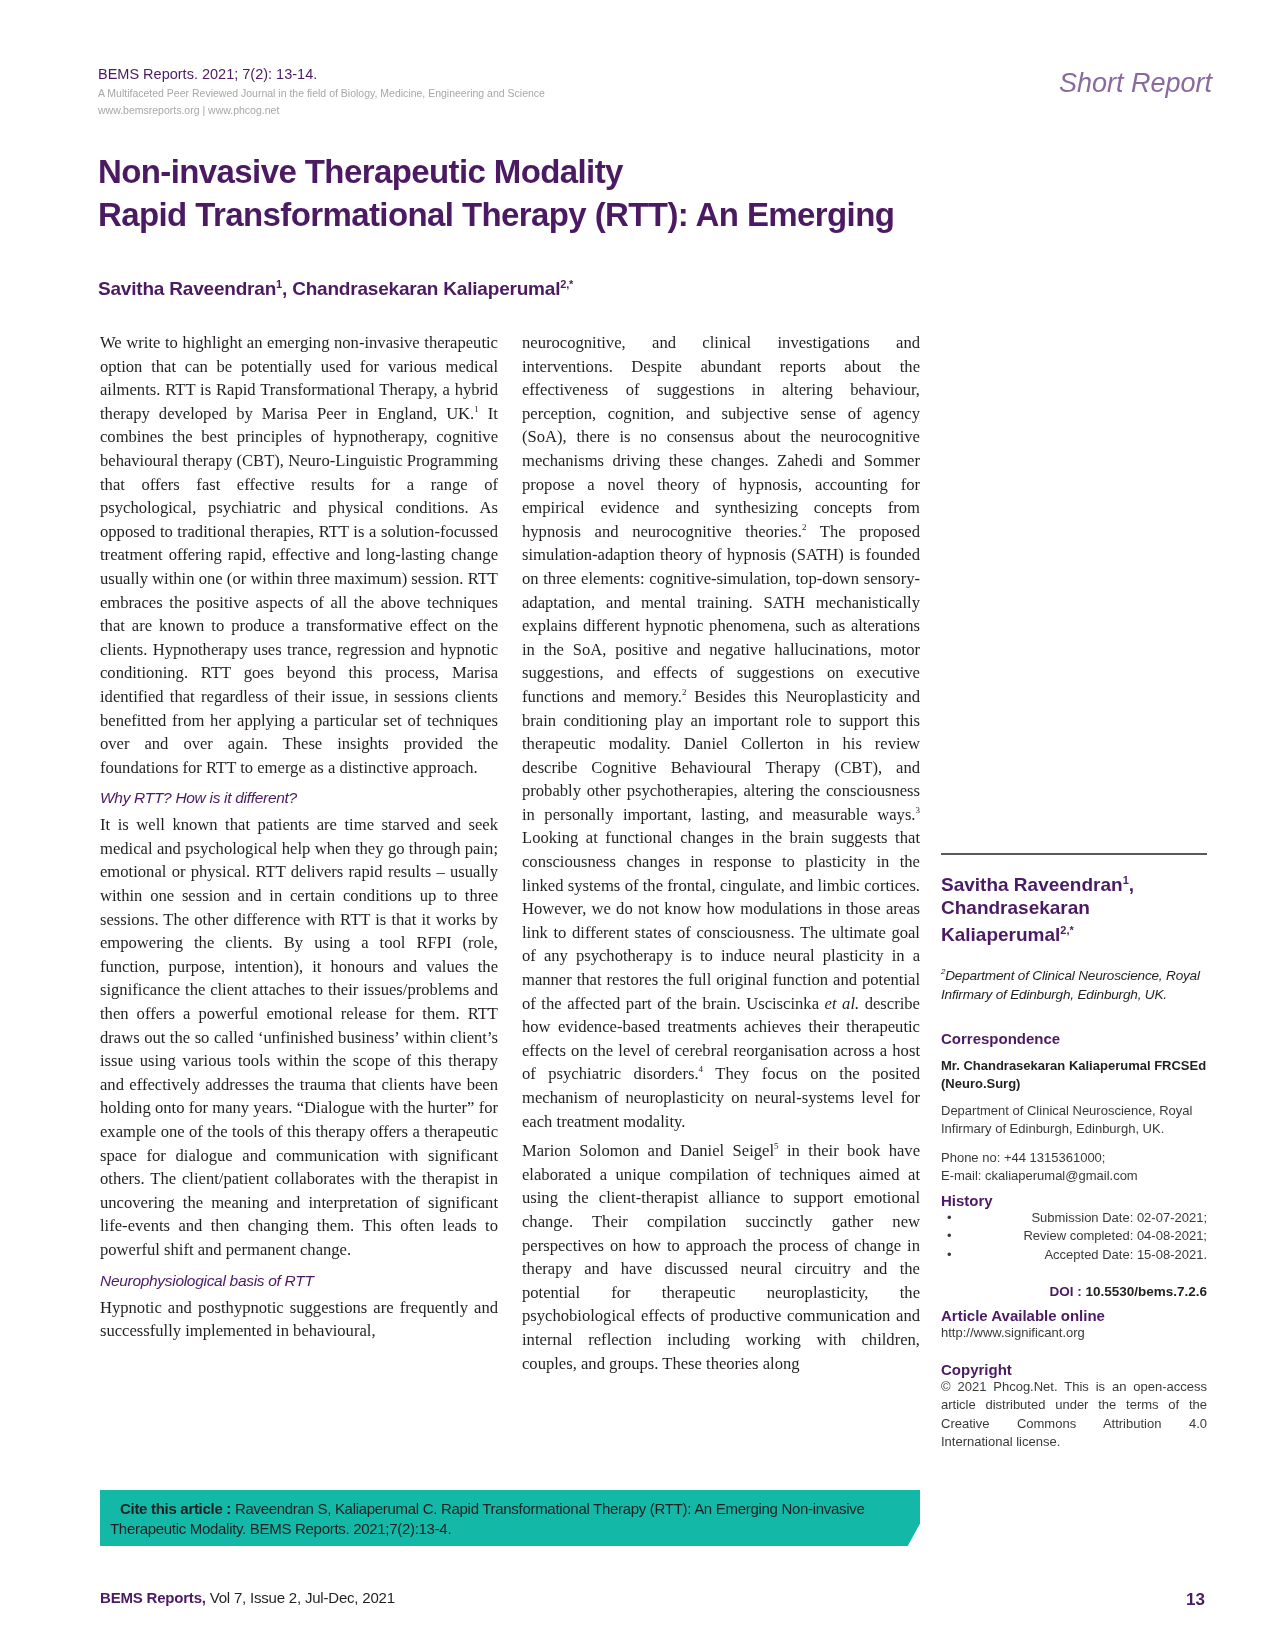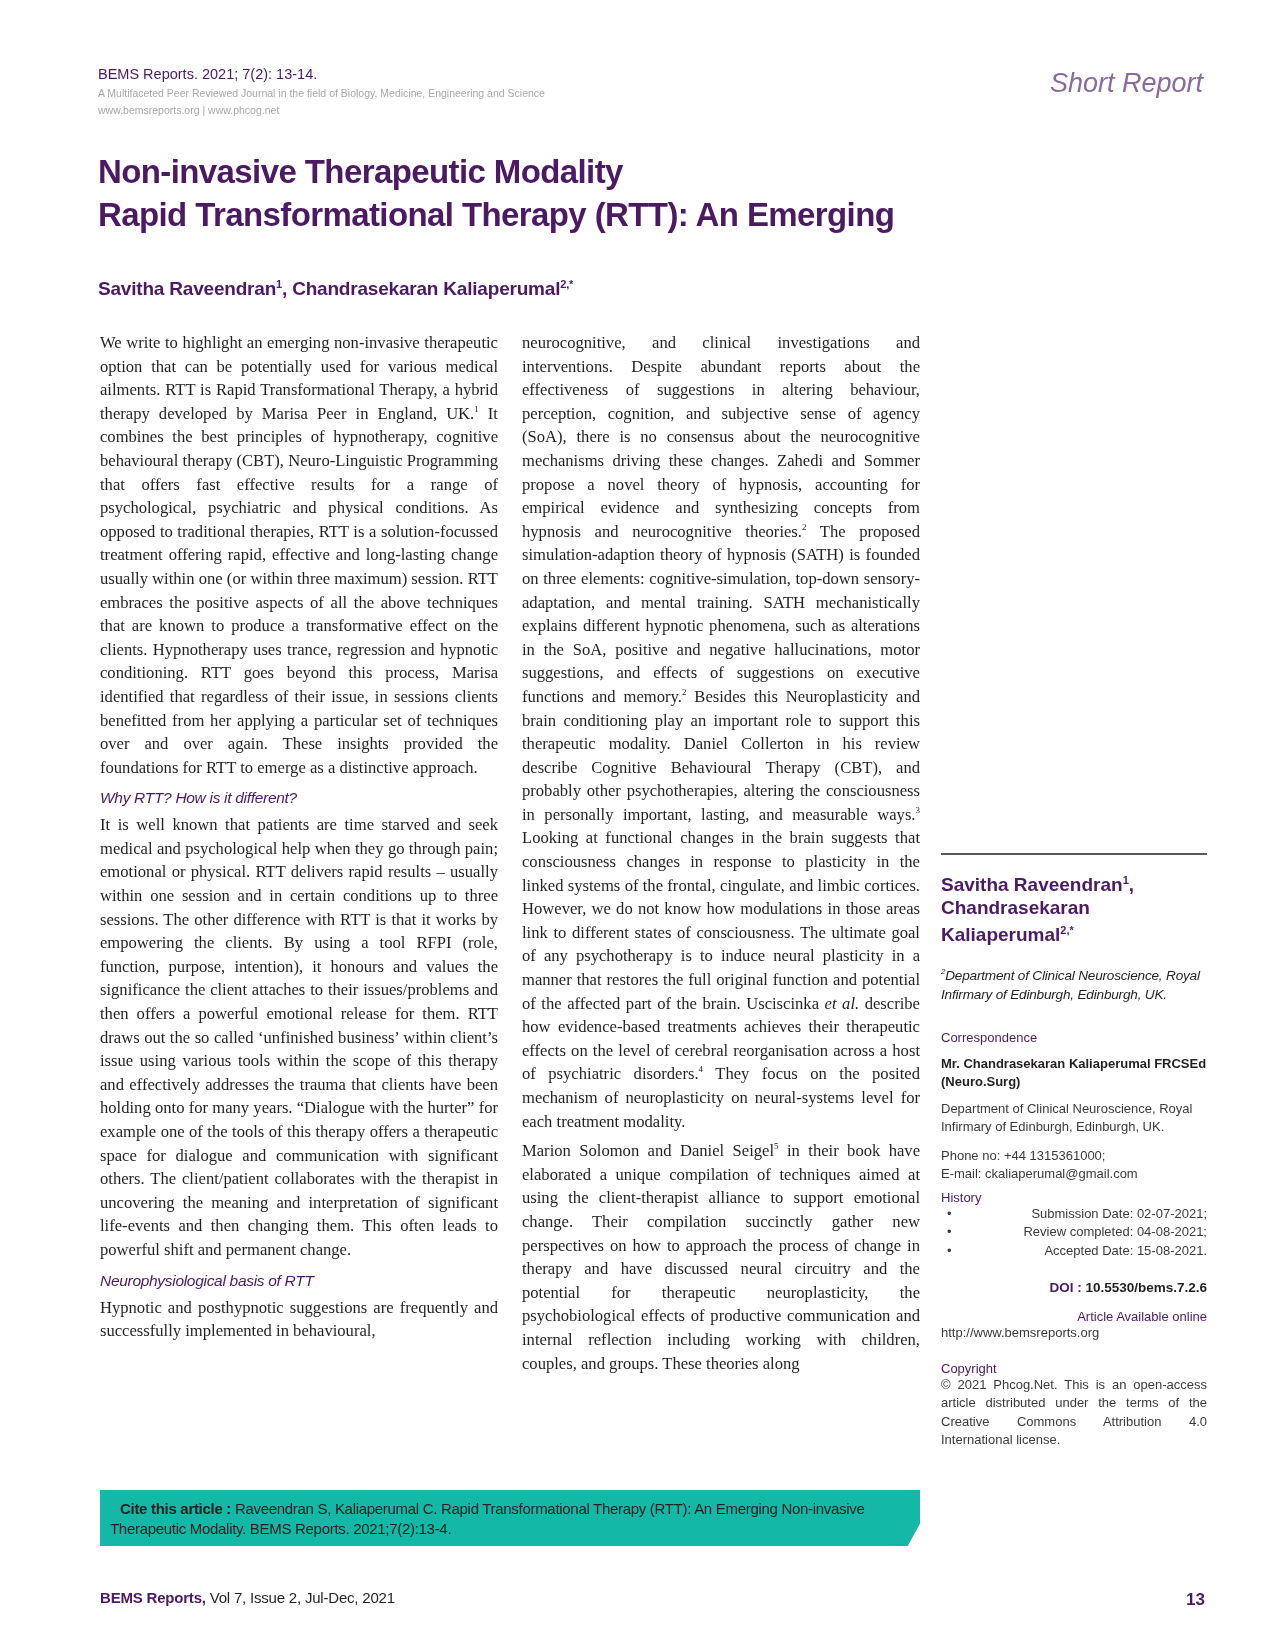--- a/index.html
+++ b/index.html
@@ -4,21 +4,21 @@
 <style>
   * { box-sizing: border-box; margin: 0; padding: 0; }
   html, body { width: 1275px; height: 1650px; background: #ffffff; overflow: hidden; }
   body { position: relative; font-family: "Liberation Serif", "DejaVu Serif", serif; color: #231f20; }
   .abs { position: absolute; }
 
   
   #journal-cite { left: 98px; top: 66px; font-family: "Liberation Sans", sans-serif; font-size: 14.5px; color: #4b1a63; }
   #journal-tagline { left: 98px; top: 87px; font-family: "Liberation Sans", sans-serif; font-size: 10.5px; color: #a7a7a7; }
   #journal-urls { left: 98px; top: 104px; font-family: "Liberation Sans", sans-serif; font-size: 10.5px; color: #a7a7a7; }
-  #article-type { right: 72px; top: 68px; font-family: "Liberation Sans", sans-serif; font-style: italic; font-size: 27px; color: #8a6a9e; }
+  #article-type { right: 63px; top: 68px; font-family: "Liberation Sans", sans-serif; font-style: italic; font-size: 27px; color: #8a6a9e; }
 
   
   #title { left: 98px; top: 150px; width: 900px; font-family: "Liberation Sans", sans-serif; font-weight: bold; font-size: 33px; line-height: 43px; color: #4b1a63; letter-spacing: -0.6px; }
   #authors { left: 98px; top: 278px; font-family: "Liberation Sans", sans-serif; font-weight: bold; font-size: 19px; color: #4b1a63; letter-spacing: -0.2px; }
   #authors sup { font-size: 11px; }
 
   
   .col { top: 331px; width: 398px; font-size: 16.6px; line-height: 23.6px; text-align: justify; hyphens: manual; }
   #col1 { left: 100px; }
   #col2 { left: 522px; }
@@ -27,21 +27,21 @@
   .col h3 { font-family: "Liberation Sans", sans-serif; font-style: italic; font-weight: normal; font-size: 15.5px; color: #4b1a63; margin: 8px 0 4px 0; line-height: 22px; letter-spacing: -0.3px; }
   .col sup { font-size: 9px; line-height: 0; vertical-align: super; }
 
   
   #sidebar { left: 941px; top: 853px; width: 266px; }
   #sidebar-rule { height: 1.5px; background: #58595b; width: 266px; margin-bottom: 14px; }
   #sb-authors { font-family: "Liberation Sans", sans-serif; font-weight: bold; font-size: 19px; line-height: 23px; color: #4b1a63; margin-bottom: 16px; }
   #sb-authors sup { font-size: 11px; }
   .sb-aff { font-family: "Liberation Sans", sans-serif; font-style: italic; font-size: 13.6px; line-height: 19px; color: #231f20; letter-spacing: -0.2px; }
   .sb-aff sup { font-size: 8px; }
-  .sb-head { font-family: "Liberation Sans", sans-serif; font-weight: normal; font-size: 13px; color: #4b1a63; }
+  .sb-head { font-family: "Liberation Sans", sans-serif; font-weight: bold; font-size: 15px; color: #4b1a63; }
   .sb-text { font-family: "Liberation Sans", sans-serif; font-size: 13px; line-height: 18.5px; color: #3a3a3a; }
   .sb-bold { font-family: "Liberation Sans", sans-serif; font-weight: bold; font-size: 13px; line-height: 18.5px; color: #231f20; }
   .sb-list { list-style: none; text-align: right; }
   .sb-list li { font-family: "Liberation Sans", sans-serif; font-size: 13px; line-height: 18.5px; color: #3a3a3a; padding-left: 19px; position: relative; }
   .sb-list li::before { content: "\2022"; position: absolute; left: 6px; color: #3a3a3a; }
   #sb-doi { font-family: "Liberation Sans", sans-serif; font-weight: bold; font-size: 13.5px; color: #231f20; }
   #sb-doi .lbl { color: #4b1a63; }
   #sb-copyright-text { text-align: justify; }
 
   
@@ -100,22 +100,22 @@
 
   <div class="sb-head" style="margin-top:6px;">History</div>
   <ul class="sb-list">
     <li>Submission Date: 02-07-2021;</li>
     <li>Review completed: 04-08-2021;</li>
     <li>Accepted Date: 15-08-2021.</li>
   </ul>
 
   <div id="sb-doi" style="margin-top:20px;text-align:right;"><span class="lbl">DOI : </span><span>10.5530/bems.7.2.6</span></div>
 
-  <div class="sb-head" style="margin-top:14px;text-align:right;">Article Available online</div>
-  <div class="sb-text">http://www.bemsreports.org</div>
+  <div class="sb-head" style="margin-top:8px;">Article Available online</div>
+  <div class="sb-text">http://www.significant.org</div>
 
   <div class="sb-head" style="margin-top:18px;">Copyright</div>
   <div id="sb-copyright-text" class="sb-text">© 2021 Phcog.Net. This is an open-access article distributed under the terms of the Creative Commons Attribution 4.0 International license.</div>
 </div>
 
 <div id="cite-box" class="abs">
   <span class="lbl">Cite this article : </span><span>Raveendran S, Kaliaperumal C. Rapid Transformational Therapy (RTT): An Emerging Non-invasive Therapeutic Modality. BEMS Reports. 2021;7(2):13-4.</span>
 </div>
 
 <div id="footer-left" class="abs">

